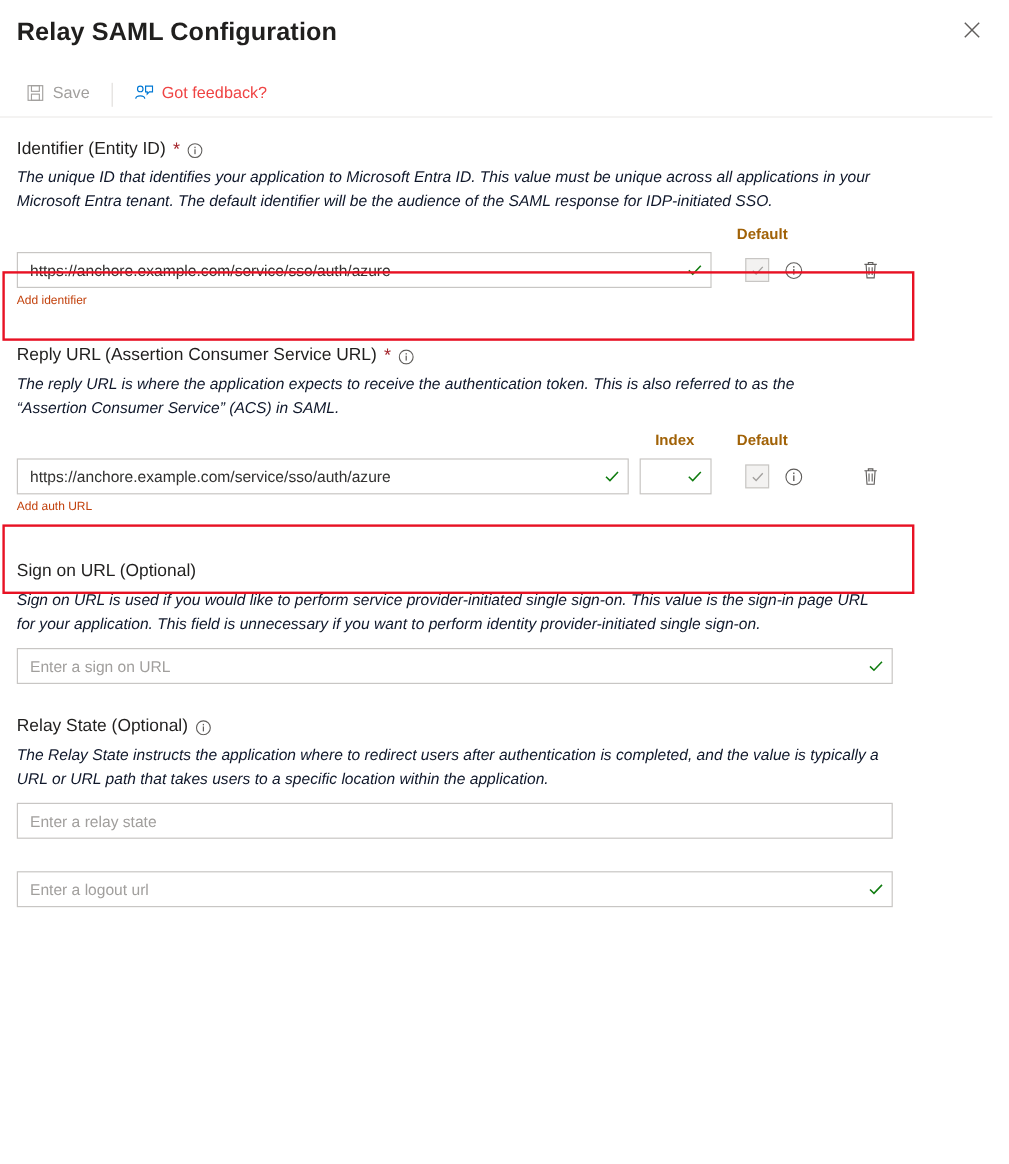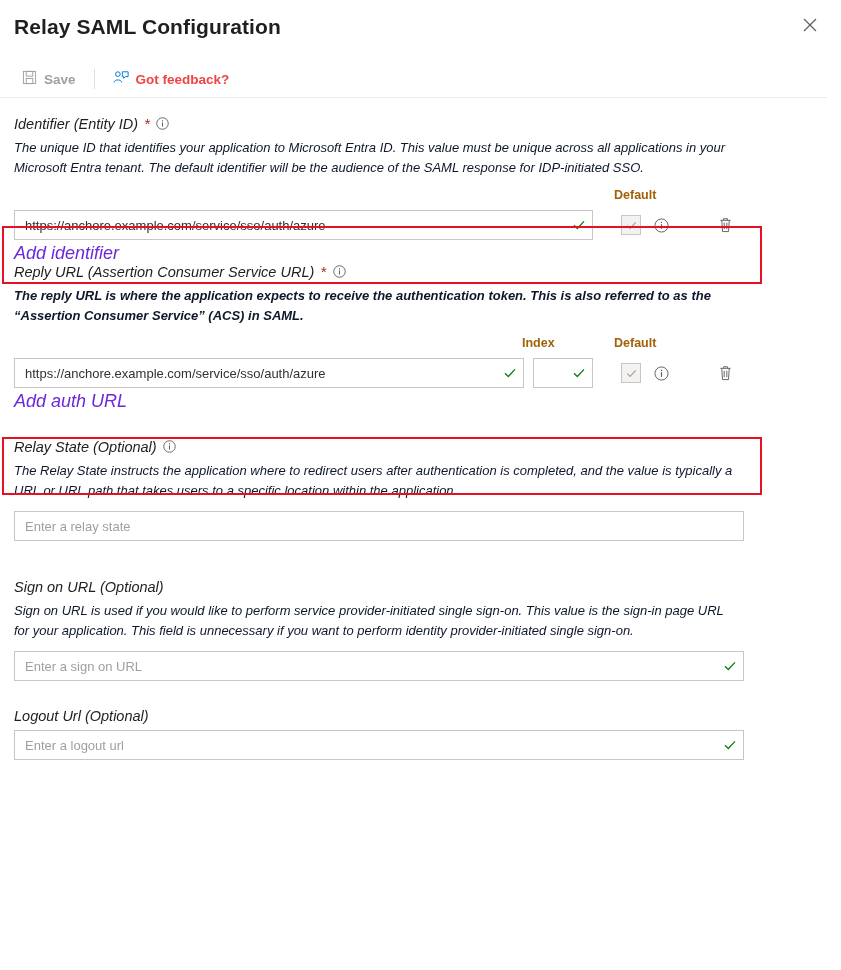--- a/index.html
+++ b/index.html
@@ -55,51 +55,49 @@
     align-items: center;
     height: 38px;
     padding: 0 14px;
     margin-top: 8px;
     border-bottom: 1px solid #edebe9;
     margin-left: 0;
     margin-right: 14px;
   }
   .cmd-item {
     display: flex;
-    align-items: flex-end;
+    align-items: flex-start;
     gap: 7px;
     font-size: 13.5px;
     padding: 4px 8px;
     cursor: default;
     color: #a19f9d;
-    font-weight: bold;
   }
   .cmd-item.enabled { color: #ef4444; cursor: pointer; }
   .cmd-sep {
     width: 1px;
     height: 20px;
     background: #e1dfdd;
     margin: 0 10px;
   }
   .cmd-label { line-height: 16px; }
 
   
   .content {
     padding: 0 14px;
     position: relative;
   }
   .section { position: relative; }
   .field-label {
     font-size: 14.5px;
     color: #201f1e;
     display: flex;
-    align-items: flex-start;
+    align-items: flex-end;
     gap: 6px;
     margin-bottom: 6px;
-    font-style: italic;
   }
   .req-star { color: #a4262c; font-size: 15px; line-height: 1; }
   .desc {
     font-size: 13px;
     font-style: italic;
     color: #0f172a;
     line-height: 20px;
     margin: 0 0 10px 0;
     max-width: 730px;
   }
@@ -165,27 +163,26 @@
     height: 30px;
     display: flex;
     align-items: center;
     justify-content: center;
     cursor: pointer;
   }
   .icon-btn.info { margin-left: 4px; }
   .icon-btn.trash { margin-left: 32px; }
 
   .addlink {
-    font-size: 18px;
-    color: #6d28d9;
+    font-size: 10px;
+    color: #c2410c;
     text-decoration: none;
     cursor: pointer;
     display: inline-block;
     margin-top: 3px;
-    font-style: italic;
   }
 
   
   .hl {
     position: absolute;
     border: 2px solid #e81123;
     pointer-events: none;
   }
 </style>
 </head>
@@ -270,36 +267,36 @@
         <div class="icon-btn trash">
           <svg width="15" height="16" viewBox="0 0 16 17">
             <path d="M2.5 3.5 H13.5 M6 3.5 V1.8 H10 V3.5 M4 3.5 L4.8 15.5 H11.2 L12 3.5" fill="none" stroke="#605e5c" stroke-width="1"></path>
             <path d="M6.6 6 V13 M9.4 6 V13" stroke="#605e5c" stroke-width="1"></path>
           </svg>
         </div>
       </div>
       <a class="addlink">Add identifier</a>
     </div>
 
-    <div class="section" style="">
+    <div class="section" style="margin-top:30px;">
       <div class="field-label">
         <span>Reply URL (Assertion Consumer Service URL)</span>
         <span class="req-star">*</span>
         <span class="info-icon">
           <svg width="13" height="13" viewBox="0 0 14 14">
             <circle cx="7" cy="7" r="6.2" fill="none" stroke="#605e5c" stroke-width="1"></circle>
             <rect x="6.45" y="5.8" width="1.1" height="4.4" fill="#605e5c"></rect>
             <rect x="6.45" y="3.5" width="1.1" height="1.3" fill="#605e5c"></rect>
           </svg>
         </span>
       </div>
-      <p class="desc" style="max-width:710px;font-weight:bold;">The reply URL is where the application expects to receive the authentication token. This is also referred to as the “Assertion Consumer Service” (ACS) in SAML.</p>
+      <p class="desc" style="max-width:710px;">The reply URL is where the application expects to receive the authentication token. This is also referred to as the “Assertion Consumer Service” (ACS) in SAML.</p>
 
       <div class="col-heads" style="height:18px;">
-        <span class="col-head" style="left:508px;">Index</span>
+        <span class="col-head" style="left:532px;">Index</span>
         <span class="col-head" style="left:600px;">Default</span>
       </div>
 
       <div class="row" style="margin-top:4px;">
         <div class="txtbox box-reply">
           <span class="val">https://anchore.example.com/service/sso/auth/azure</span>
           <span class="check-green">
             <svg width="14" height="14" viewBox="0 0 14 14">
                 <path d="M2 7.3 L5.3 10.5 L12 3.4" fill="none" stroke="#107c10" stroke-width="1.3"></path>
               </svg>
@@ -326,20 +323,37 @@
           </svg>
         </div>
         <div class="icon-btn trash">
           <svg width="15" height="16" viewBox="0 0 16 17">
             <path d="M2.5 3.5 H13.5 M6 3.5 V1.8 H10 V3.5 M4 3.5 L4.8 15.5 H11.2 L12 3.5" fill="none" stroke="#605e5c" stroke-width="1"></path>
             <path d="M6.6 6 V13 M9.4 6 V13" stroke="#605e5c" stroke-width="1"></path>
           </svg>
         </div>
       </div>
       <a class="addlink">Add auth URL</a>
+    </div>
+
+    <div class="section" style="margin-top:38px;">
+      <div class="field-label">
+        <span>Sign on URL (Optional)</span>
+      </div>
+      <p class="desc" style="max-width:722px;">Sign on URL is used if you would like to perform service provider-initiated single sign-on. This value is the sign-in page URL for your application. This field is unnecessary if you want to perform identity provider-initiated single sign-on.</p>
+      <div class="row">
+        <div class="txtbox box-full">
+          <span class="ph">Enter a sign on URL</span>
+          <span class="check-green">
+            <svg width="14" height="14" viewBox="0 0 14 14">
+                <path d="M2 7.3 L5.3 10.5 L12 3.4" fill="none" stroke="#107c10" stroke-width="1.3"></path>
+              </svg>
+          </span>
+        </div>
+      </div>
     </div>
 
     <div class="section" style="margin-top:27px;">
       <div class="field-label">
         <span>Relay State (Optional)</span>
         <span class="info-icon">
           <svg width="13" height="13" viewBox="0 0 14 14">
             <circle cx="7" cy="7" r="6.2" fill="none" stroke="#605e5c" stroke-width="1"></circle>
             <rect x="6.45" y="5.8" width="1.1" height="4.4" fill="#605e5c"></rect>
             <rect x="6.45" y="3.5" width="1.1" height="1.3" fill="#605e5c"></rect>
@@ -347,41 +361,21 @@
         </span>
       </div>
       <p class="desc" style="max-width:726px;">The Relay State instructs the application where to redirect users after authentication is completed, and the value is typically a URL or URL path that takes users to a specific location within the application.</p>
       <div class="row">
         <div class="txtbox box-full">
           <span class="ph">Enter a relay state</span>
         </div>
       </div>
     </div>
 
-    <div class="section" style="margin-top:38px;">
-      <div class="field-label">
-        <span>Sign on URL (Optional)</span>
-      </div>
-      <p class="desc" style="max-width:722px;">Sign on URL is used if you would like to perform service provider-initiated single sign-on. This value is the sign-in page URL for your application. This field is unnecessary if you want to perform identity provider-initiated single sign-on.</p>
-      <div class="row">
-        <div class="txtbox box-full">
-          <span class="ph">Enter a sign on URL</span>
-          <span class="check-green">
-            <svg width="14" height="14" viewBox="0 0 14 14">
-                <path d="M2 7.3 L5.3 10.5 L12 3.4" fill="none" stroke="#107c10" stroke-width="1.3"></path>
-              </svg>
-          </span>
-        </div>
-      </div>
-    </div>
-
     <div class="section" style="margin-top:27px;">
-      <div class="field-label">
-        <span>Logout Url (Optional)</span>
-      </div>
       <div class="row">
         <div class="txtbox box-full">
           <span class="ph">Enter a logout url</span>
           <span class="check-green">
             <svg width="14" height="14" viewBox="0 0 14 14">
                 <path d="M2 7.3 L5.3 10.5 L12 3.4" fill="none" stroke="#107c10" stroke-width="1.3"></path>
               </svg>
           </span>
         </div>
       </div>

